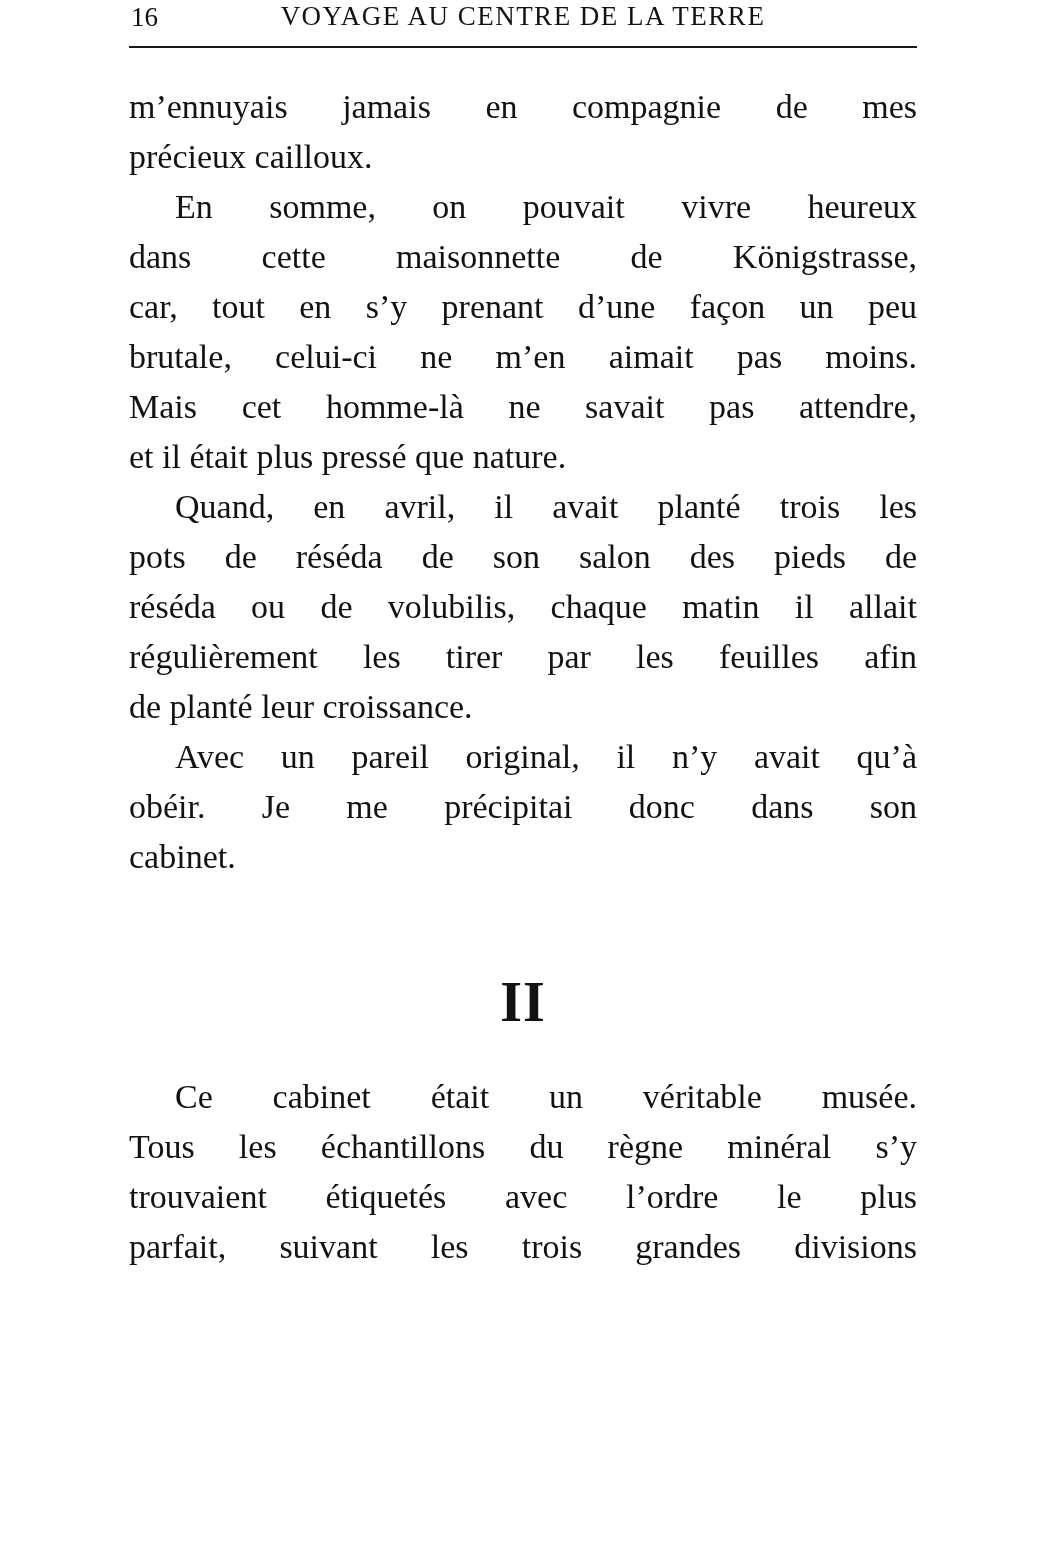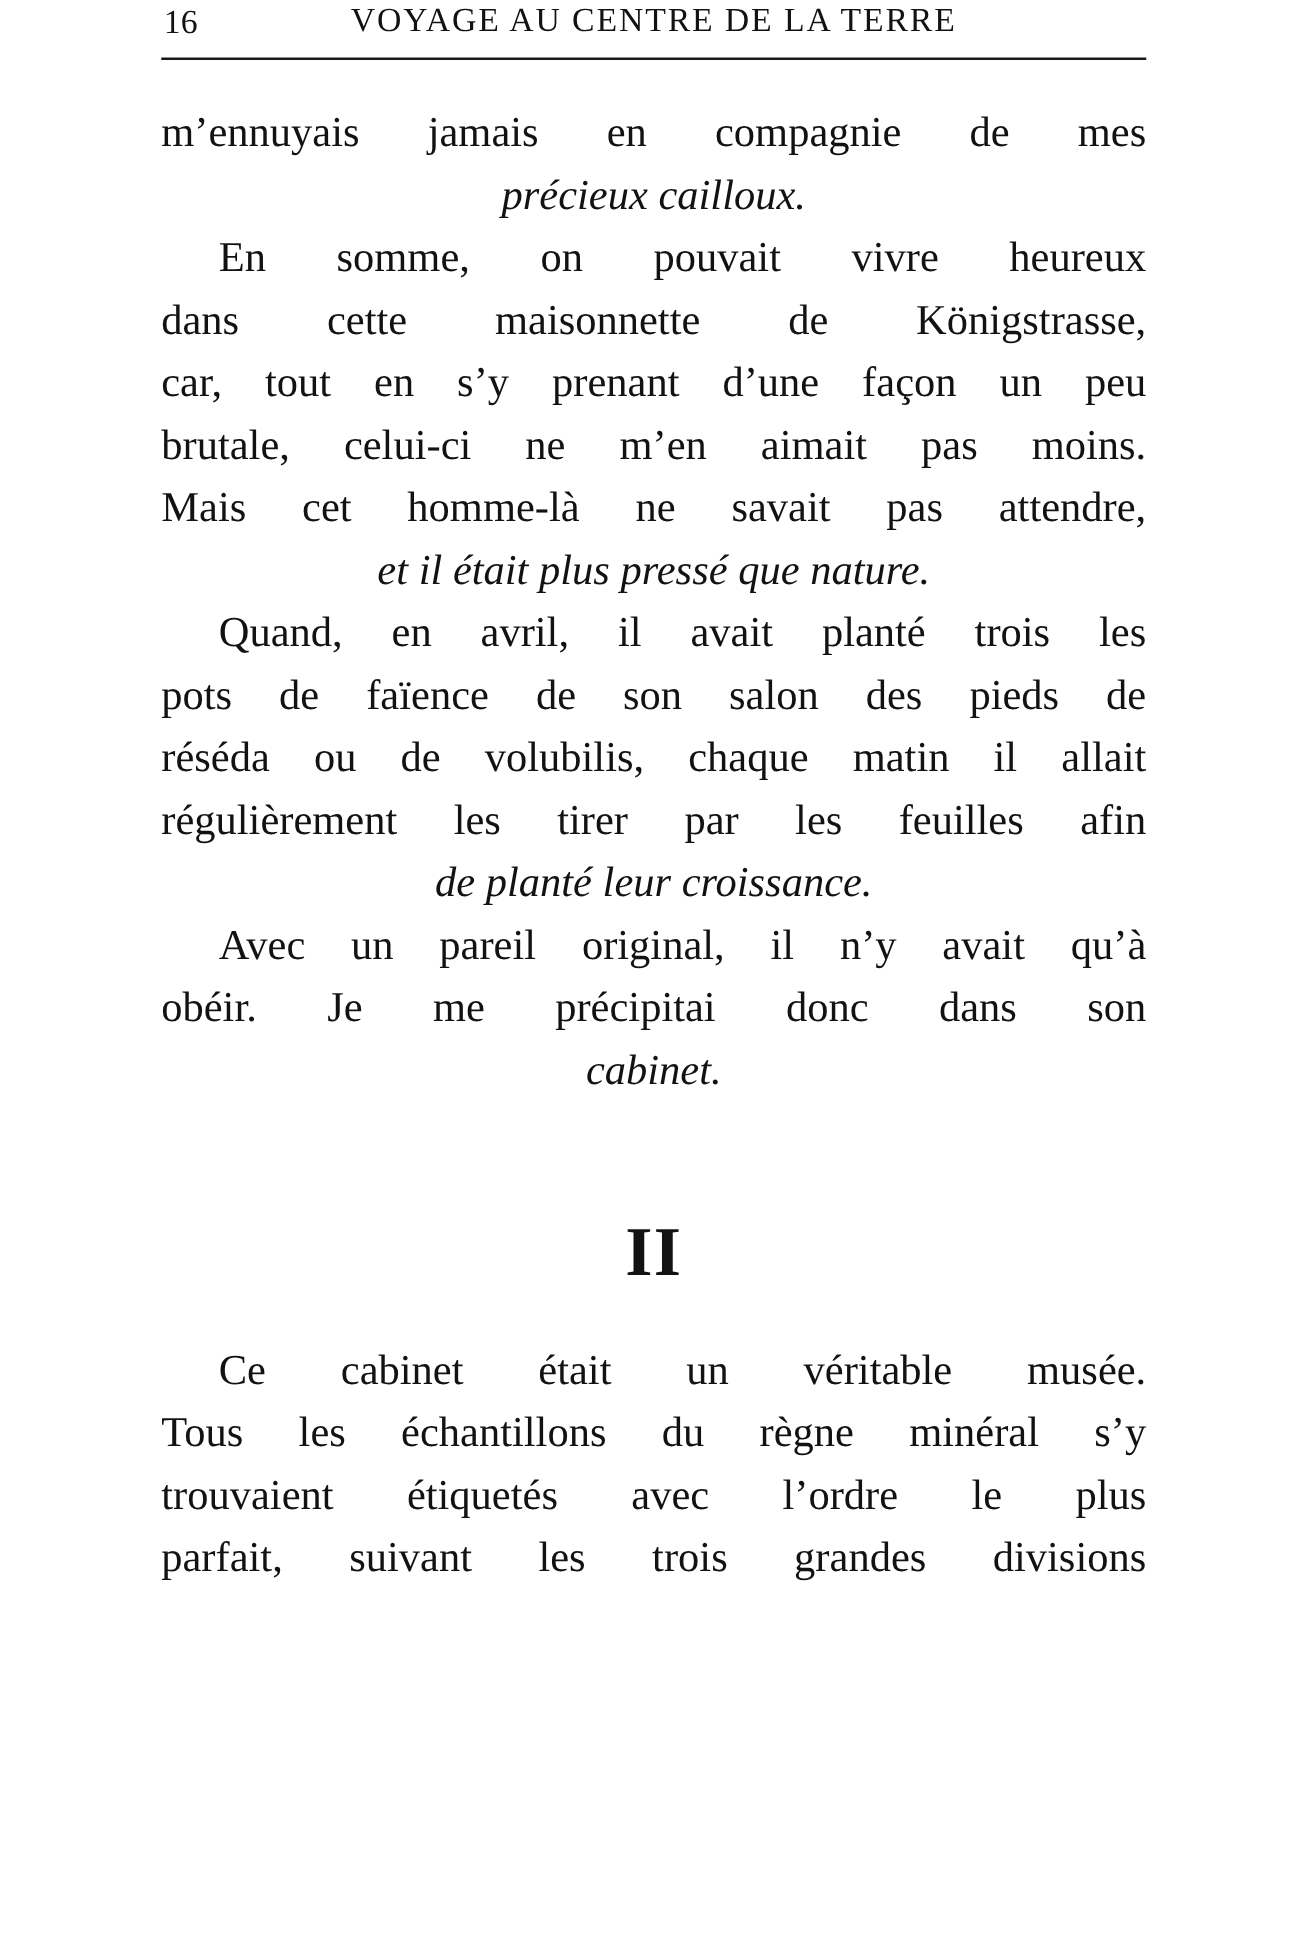--- a/index.html
+++ b/index.html
@@ -22,21 +22,21 @@
   .running-title {
     text-align: center;
     font-size: 27px; line-height: 32px;
     letter-spacing: 1.5px;
     white-space: nowrap;
   }
   .rule { border: none; border-top: 2px solid #1a1a1a; margin: 12px 0 0 0; }
   .bodytext { margin-top: 34px; font-size: 34px; line-height: 50px; }
   .para { margin: 0; }
   .line { text-align: justify; text-align-last: justify; }
-  .line.last { text-align: center; text-align-last: auto; font-style: italic; }
+  .line.last { text-align: left; text-align-last: auto; }
   .para.indent .line:first-child { text-indent: 46px; }
   .chapter {
     text-align: center;
     font-size: 56px;
     font-weight: bold;
     line-height: 72px;
     margin: 84px 0 34px 0;
     letter-spacing: 1px;
   }
 </style>
@@ -64,21 +64,21 @@
         <div class="line">En somme, on pouvait vivre heureux</div>
         <div class="line">dans cette maisonnette de Königstrasse,</div>
         <div class="line">car, tout en s’y prenant d’une façon un peu</div>
         <div class="line">brutale, celui-ci ne m’en aimait pas moins.</div>
         <div class="line">Mais cet homme-là ne savait pas attendre,</div>
         <div class="line last">et il était plus pressé que nature.</div>
       </div>
 
       <div class="para indent">
         <div class="line">Quand, en avril, il avait planté trois les</div>
-        <div class="line">pots de faïence de son salon des pieds de</div>
+        <div class="line">pots de réséda de son salon des pieds de</div>
         <div class="line">réséda ou de volubilis, chaque matin il allait</div>
         <div class="line">régulièrement les tirer par les feuilles afin</div>
         <div class="line last">de planté leur croissance.</div>
       </div>
 
       <div class="para indent">
         <div class="line">Avec un pareil original, il n’y avait qu’à</div>
         <div class="line">obéir. Je me précipitai donc dans son</div>
         <div class="line last">cabinet.</div>
       </div>

